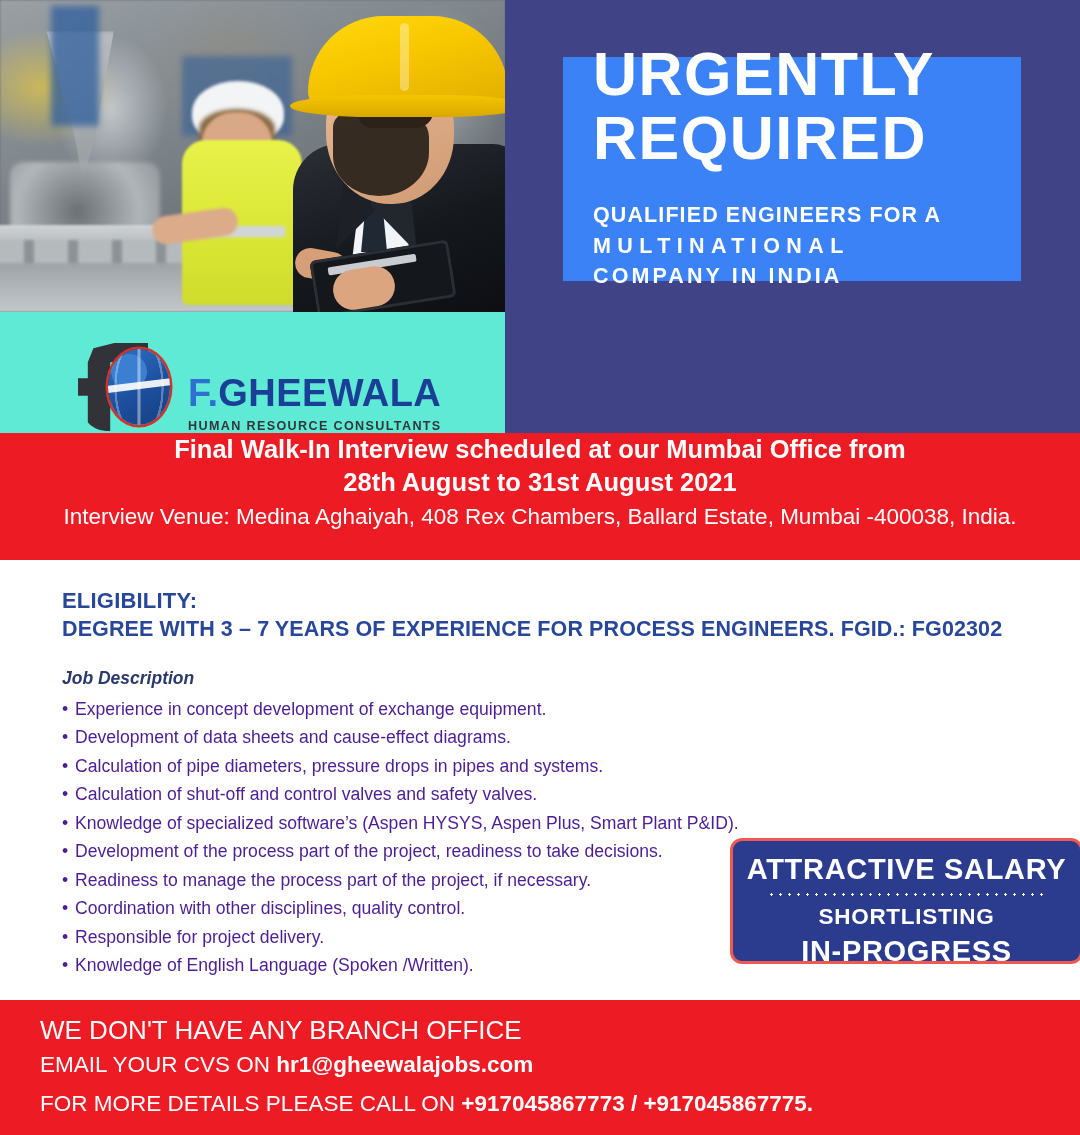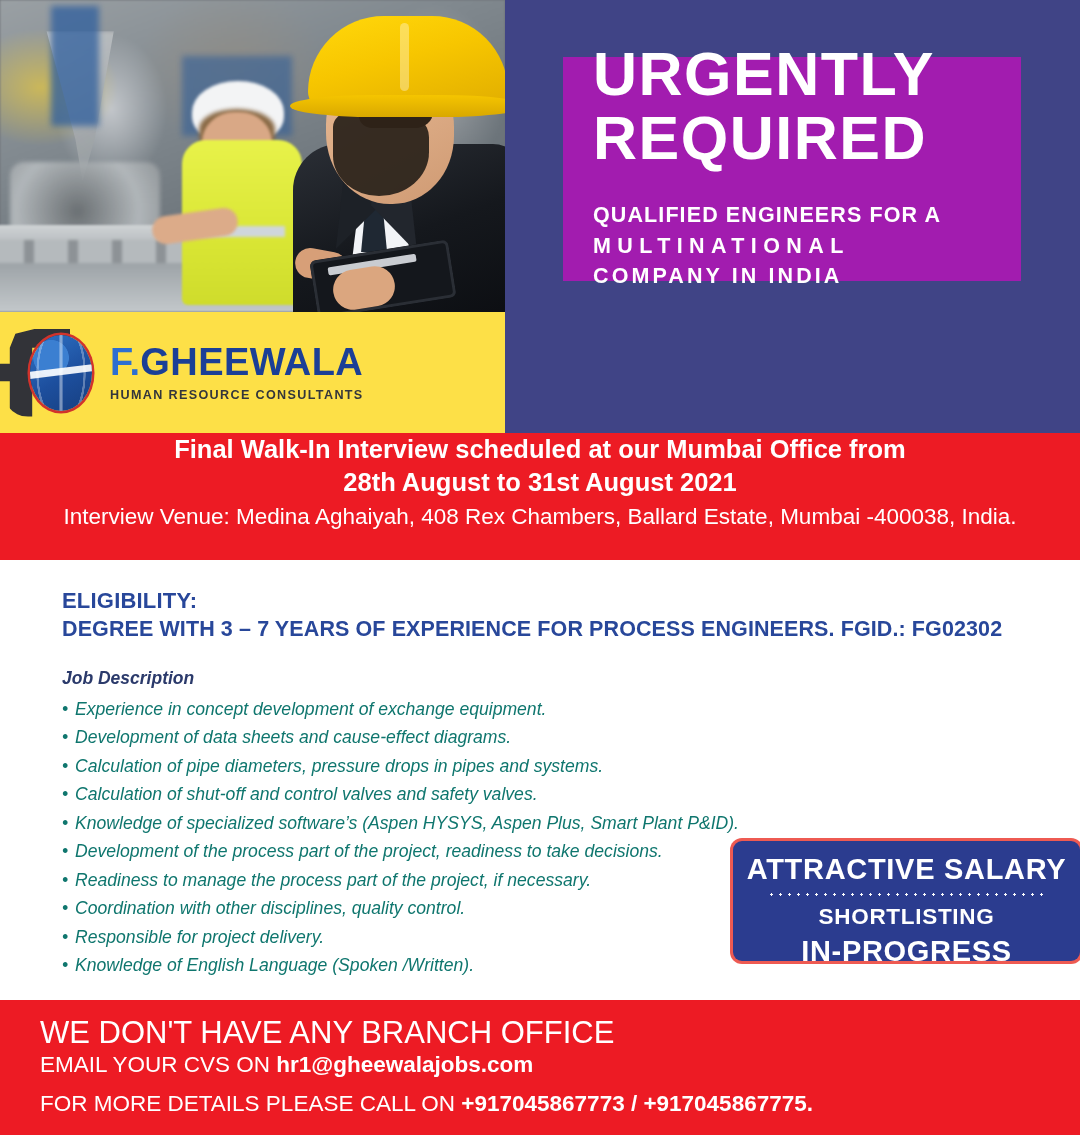--- a/index.html
+++ b/index.html
@@ -131,21 +131,21 @@
   .e-clip:after { content:""; position:absolute; left:12%; top:16%;
     width:64%; height:8px; background:#c9ccd1; border-radius:2px; }
   .e-hand { position:absolute; left:66%; top:86%; width:62px; height:40px;
     background:#dba67f; border-radius:20px; transform:rotate(-9deg); }
   .e-hand2 { position:absolute; left:58.5%; top:80%; width:52px; height:30px;
     background:#d79f78; border-radius:16px; transform:rotate(10deg); }
 
   
   .logo-band {
     position:absolute; left:0; top:312px; width:505px; height:121px;
-    background:#fde047; display:flex; align-items:center; 
+    background:#5eead4; display:flex; align-items:flex-end; padding-left:78px;
   }
   .logo-mark { position:relative; width:92px; height:92px; flex:0 0 92px; }
   .logo-f {
     position:absolute; left:0; top:2px; width:70px; height:88px;
     background:#323338;
     clip-path:polygon(52% 0,100% 0,100% 22%,46% 22%,46% 40%,86% 40%,86% 60%,
                       46% 60%,46% 100%,14% 100%,14% 60%,0 60%,0 40%,14% 40%,
                       14% 22%,22% 6%);
     border-radius:40% 0 0 40%;
   }
@@ -175,21 +175,21 @@
   .logo-name .c1 { color:#2e6fd0; }
   .logo-name .c2 { color:#1b3f96; }
   .logo-sub {
     font-size:12.6px; font-weight:bold; color:#33363b;
     letter-spacing:1.35px; margin-top:7px;
   }
 
   
   .urgent-box {
     position:absolute; left:563px; top:57px; width:458px; height:224px;
-    background:#a21caf; color:#fff;
+    background:#3b82f6; color:#fff;
     display:flex; flex-direction:column; justify-content:center;
     padding:6px 30px 10px;
   }
   .urgent-l1, .urgent-l2 {
     font-size:61px; font-weight:bold; letter-spacing:1.5px; line-height:1.05;
   }
   .urgent-rule { height:4px; background:#fff; margin:16px 2px 14px; }
   .urgent-s1 {
     font-size:21.5px; font-weight:bold; letter-spacing:1.1px; line-height:1.42;
   }
@@ -226,21 +226,21 @@
     color:#28479a; font-size:21.5px; font-weight:600; margin:3px 0 0 62px;
     letter-spacing:.1px;
   }
   .elig-line b { font-weight:bold; }
   .jd-head {
     font-style:italic; font-size:17.5px; color:#2b3a6b; font-weight:600;
     margin:26px 0 6px 62px;
   }
   .jd-list { margin-left:62px; }
   .jd-item {
-    font-style:italic; font-size:17.6px; color:#0f766e; line-height:1.45;
+    font-size:17.6px; color:#4c1d95; line-height:1.45;
     padding:1.5px 0;
   }
   .jd-item .bt { display:inline-block; width:13px; }
 
   
   .salary-box {
     position:absolute; left:733px; top:841px; width:347px; height:120px;
     background:#2b3c8f; border-radius:9px;
     box-shadow:0 0 0 3px #ee5a52;
     color:#fff; text-align:center; padding-top:12px;
@@ -252,21 +252,21 @@
     background-size:9px 3px; background-repeat:repeat-x;
   }
   .sal-2 { font-size:22.5px; font-weight:bold; letter-spacing:.7px; line-height:1.33; }
   .sal-3 { font-size:29px; font-weight:bold; letter-spacing:.7px; line-height:1.33; }
 
   
   .footer {
     position:absolute; left:0; top:1000px; width:1080px; height:135px;
     background:#ed1b24; color:#fff;
   }
-  .ft-l1 { position:absolute; left:40px; top:15px; font-size:31px; font-weight:500; }
+  .ft-l1 { position:absolute; left:40px; top:15px; font-size:26px; font-weight:500; }
   .ft-l2 { position:absolute; left:40px; top:52px; font-size:22.5px; font-weight:500; }
   .ft-l2 b { font-weight:bold; }
   .ft-l3 { position:absolute; left:40px; top:91px; font-size:22.5px; font-weight:500; }
   .ft-l3 b { font-weight:bold; }
 </style>
 </head>
 <body>
 
 <div class="top-section">
 

